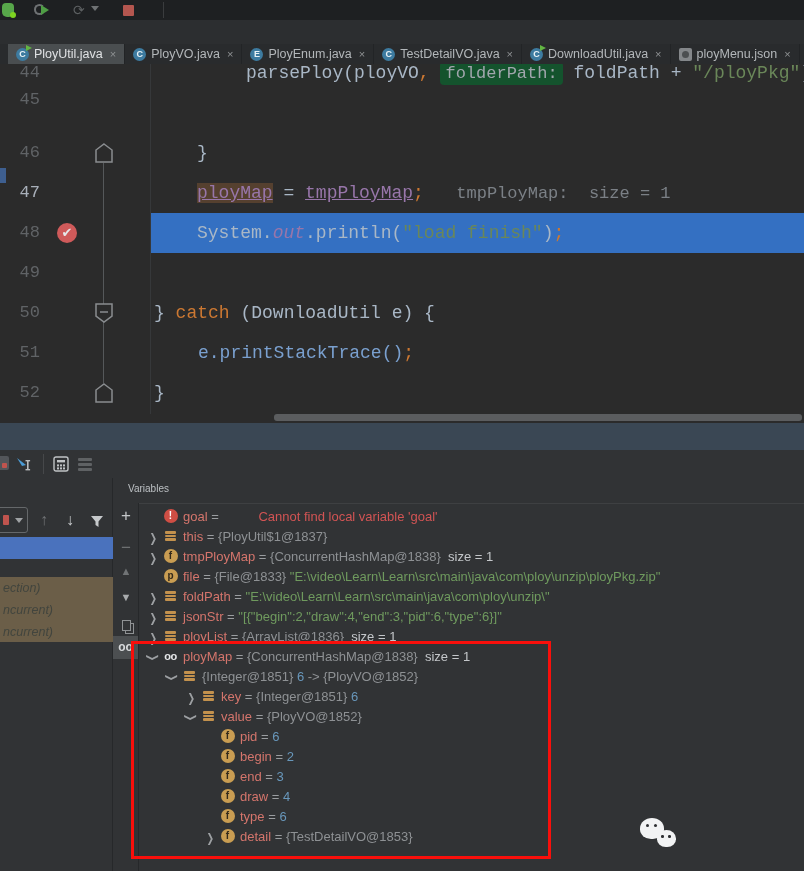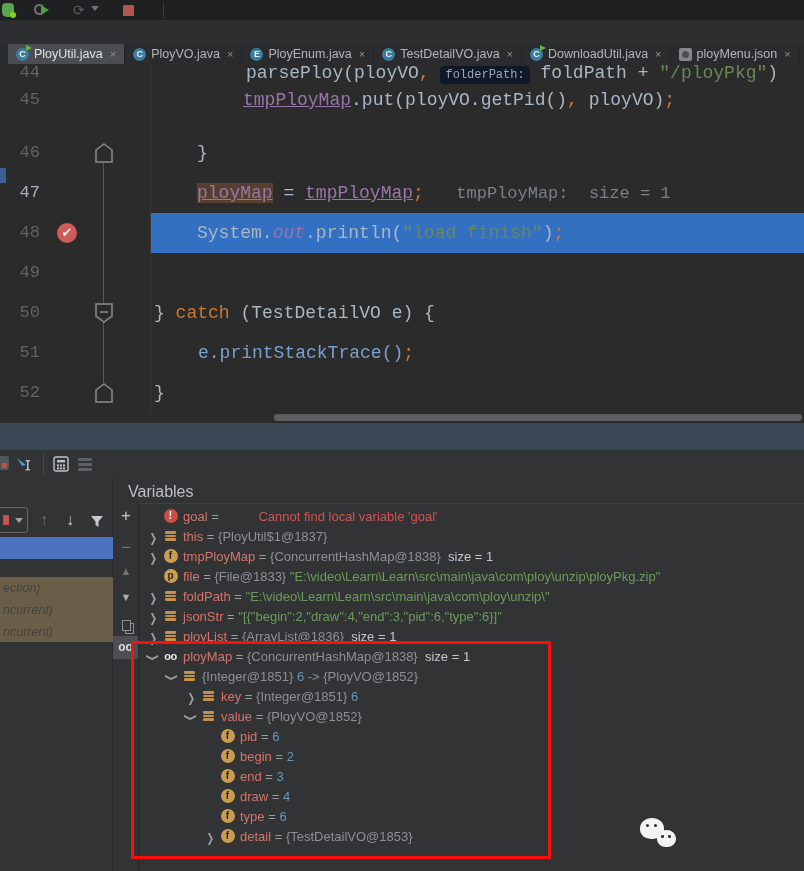--- a/index.html
+++ b/index.html
@@ -41,38 +41,38 @@
   .lnum.bright { color:#a9b0ba; }
   .code-text { position:absolute; font-family:"Liberation Mono", monospace; font-size:18px; line-height:40px; white-space:pre; z-index:2; }
   .tk-d { color:#a9b7c6; }
   .tk-o, .tk-k { color:#cc7832; }
   .tk-s { color:#6a8759; }
   .tk-f { color:#9876aa; text-decoration:underline; }
   .tk-sf { color:#9876aa; font-style:italic; }
   .tk-hl { background:#55402f; }
   .tk-link { color:#7aa0cf; }
   .tk-hint { color:#7b8086; font-size:17px; }
-  .tk-chip { background:#0f172a; color:#a1a6ad; font-size:12px; border-radius:4px; padding:2px 5px; }
+  .tk-chip { background:#14532d; color:#a1a6ad; font-size:17px; border-radius:4px; padding:2px 5px; }
   .bp { position:absolute; left:57px; top:10px; width:20px; height:20px; background:#cf5a5a; border-radius:50%; color:#e6e8ea; font-size:13px; text-align:center; line-height:20px; }
   .fold-line { position:absolute; left:103px; top:99px; width:1px; height:220px; background:#55585a; }
   .fold-marker { position:absolute; left:95px; top:10px; }
   .blue-chip-left { position:absolute; left:0; top:104px; width:6px; height:15px; background:#3e5f90; }
   .hscroll { position:absolute; left:274px; top:350px; width:528px; height:7px; background:#5b5d5f; border-radius:3px; }
 
   
   .debug-band { position:absolute; left:0; top:423px; width:804px; height:27px; background:#3a4754; }
   .debug-toolbar { position:absolute; left:0; top:450px; width:804px; height:28px; background:#313335; }
   .dt-cut { position:absolute; left:-5px; top:6px; width:14px; height:14px; background:#53565a; border-radius:2px; }
   .dt-cut:after { content:""; position:absolute; right:2px; bottom:2px; width:5px; height:5px; background:#c0544e; border-radius:1px; }
   .dt-div { position:absolute; left:43px; top:4px; width:1px; height:20px; background:#46484a; }
   .dt-item { position:absolute; top:6px; }
   .dt-bars span { display:block; width:14px; height:3px; margin:2px 0; background:#5f6264; border-radius:1px; }
 
   .vars-header { position:absolute; left:115px; top:478px; width:689px; height:25px; }
-  .vars-title { position:absolute; left:13px; top:5px; font-size:16px; color:#bcc0c3; }
+  .vars-title { position:absolute; left:13px; top:5px; font-size:10px; color:#bcc0c3; }
   .vars-divider { position:absolute; left:115px; top:503px; width:689px; height:1px; background:#3e4042; }
 
   
   .frames { position:absolute; left:0; top:478px; width:113px; height:393px; background:#313335; border-right:1px solid #26282a; }
   .f-dropdown { position:absolute; left:-6px; top:29px; width:34px; height:26px; border:1px solid #65686a; border-radius:3px; }
   .f-dropdown .red-bit { position:absolute; left:8px; top:7px; width:6px; height:10px; background:#c0544e; border-radius:1px; }
   .f-dropdown .arr { position:absolute; right:4px; top:10px; width:0; height:0; border-left:4px solid transparent; border-right:4px solid transparent; border-top:5px solid #9fa2a4; }
   .f-arrow { position:absolute; top:29px; font-size:16px; line-height:26px; }
   .f-up { left:40px; color:#6f7274; }
   .f-down { left:66px; color:#c6c9cb; }
@@ -180,21 +180,20 @@
     <div class="gutter-border"></div>
     <div class="fold-line"></div>
     <div class="blue-chip-left"></div>
     <div class="hscroll"></div>
   <div class="code-row" style="top: -11px;">
         <div class="lnum">44</div>
         <div class="code-text" style="left: 246px;"><span class="tk-d">parsePloy(ployVO</span><span class="tk-o">, </span><span class="tk-chip">folderPath:</span><span class="tk-d"> foldPath + </span><span class="tk-s">"/ployPkg"</span><span class="tk-d">)</span></div>
       </div>
       <div class="code-row" style="top: 16px; padding-left: 34px;">
         <div class="lnum">45</div>
-        <div class="code-text" style="left: 243px;"><span class="tk-f">tmpPloyMap</span><span class="tk-d">.put(ployVO.getPid()</span><span class="tk-o">, </span><span class="tk-d">ployVO)</span><span class="tk-o">;</span></div>
       </div>
       <div class="code-row" style="top: 69px;">
         <div class="lnum">46</div>
         <div class="fold-marker"><svg width="18" height="20">
             <path d="M9 1 L17 7 V19 H1 V7 Z" fill="#2b2b2b" stroke="#8a8d90" stroke-width="1.5"></path>
           </svg></div>
         <div class="code-text" style="left: 197px;"><span class="tk-d">}</span></div>
       </div>
       <div class="code-row" style="top: 109px;">
         <div class="lnum bright">47</div>
@@ -209,21 +208,21 @@
       <div class="code-row" style="top: 189px; padding-left: 16px;">
         <div class="lnum">49</div>
         <div class="code-text" style="left: 152px;"></div>
       </div>
       <div class="code-row" style="top: 229px;">
         <div class="lnum">50</div>
         <div class="fold-marker"><svg width="18" height="20">
             <path d="M1 1 H17 V13 L9 19 L1 13 Z" fill="#2b2b2b" stroke="#8a8d90" stroke-width="1.5"></path>
             <line x1="5" y1="9" x2="13" y2="9" stroke="#8a8d90" stroke-width="1.5"></line>
           </svg></div>
-        <div class="code-text" style="left: 154px;"><span class="tk-d">} </span><span class="tk-k">catch </span><span class="tk-d">(TestDetailVO e) {</span></div>
+        <div class="code-text" style="left: 154px;"><span class="tk-d">} </span><span class="tk-k">catch </span><span class="tk-d">(DownloadUtil e) {</span></div>
       </div>
       <div class="code-row" style="top: 269px;">
         <div class="lnum">51</div>
         <div class="code-text" style="left: 198px;"><span class="tk-link">e.printStackTrace()</span><span class="tk-o">;</span></div>
       </div>
       <div class="code-row" style="top: 309px;">
         <div class="lnum">52</div>
         <div class="fold-marker"><svg width="18" height="20">
             <path d="M9 1 L17 7 V19 H1 V7 Z" fill="#2b2b2b" stroke="#8a8d90" stroke-width="1.5"></path>
           </svg></div>

